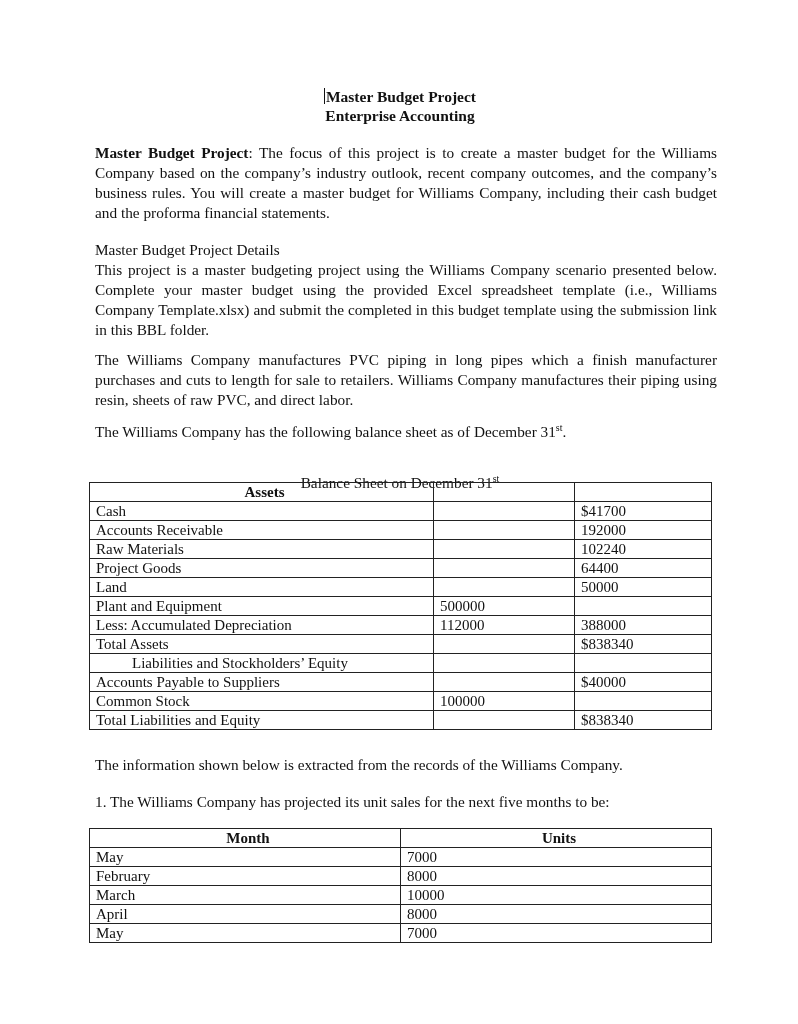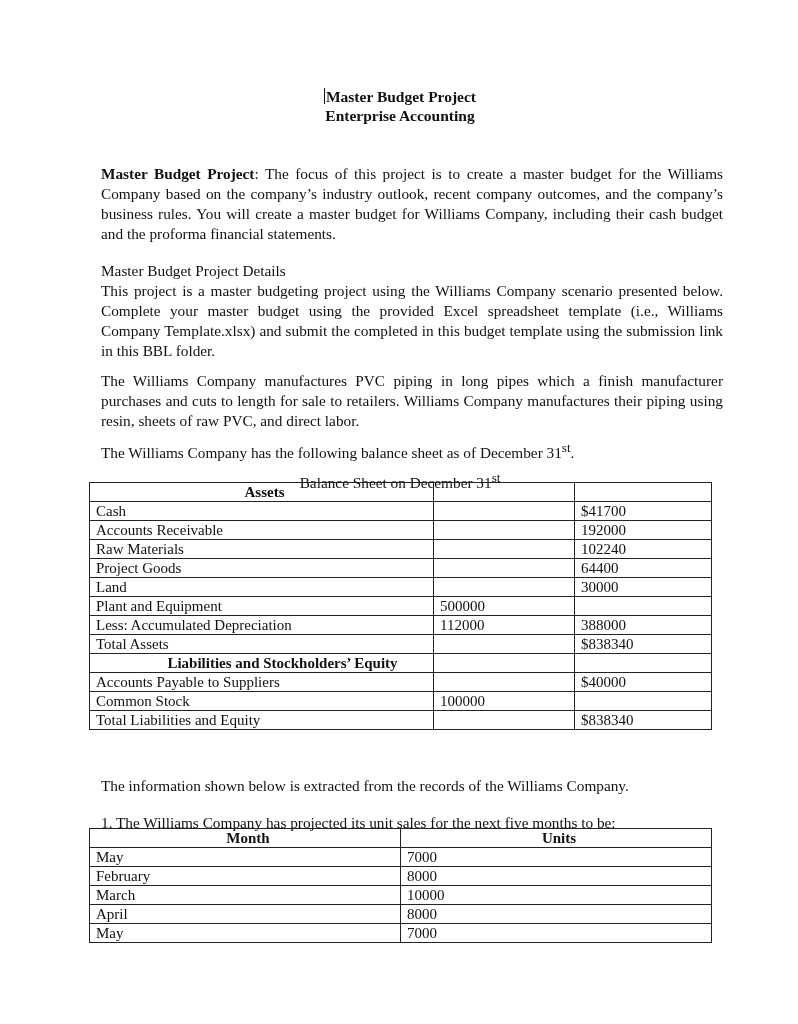--- a/index.html
+++ b/index.html
@@ -4,30 +4,30 @@
 <style>
   html, body { margin: 0; padding: 0; background: #ffffff; }
   body {
     width: 798px; height: 1024px; position: relative; overflow: hidden;
     font-family: "Liberation Serif", "DejaVu Serif", serif;
     color: #111; font-size: 15.3px;
   }
   .page { position: absolute; left: 89px; top: 0; width: 622px; }
   .title-block { position: absolute; left: 0; width: 622px; top: 87px; text-align: center; font-weight: bold; line-height: 19px; font-size: 15.5px; }
   .cursor { display: inline-block; width: 1px; height: 16px; background: #111; vertical-align: -2px; margin-right: 1px; }
-  .para { position: absolute; left: 12px; width: 622px; line-height: 20px; text-align: justify; margin-top: 21px; }
+  .para { position: absolute; left: 6px; width: 622px; line-height: 20px; text-align: justify; }
   .para b { font-weight: bold; }
   .p-last { text-align-last: left; }
-  sup { font-size: 13px; line-height: 0; vertical-align: super; }
+  sup { font-size: 10px; line-height: 0; vertical-align: super; }
   .caption { position: absolute; left: 0; width: 622px; text-align: center; top: 474px; line-height: 18px; }
   table { border-collapse: collapse; position: absolute; left: 0; table-layout: fixed; }
   td, th { border: 1px solid #222; padding: 0 0 0 6px; height: 18px; line-height: 18px; font-weight: normal; text-align: left; white-space: nowrap; font-size: 15px; }
   .bs td.c3 { border-left: 1.5px solid #888; }
   .hdr { font-weight: bold; text-align: center; }
-  .hdr2 { font-weight: bold; padding-left: 42px; text-align: center; }
+  .hdr2 { font-weight: normal; padding-left: 42px; }
 </style>
 </head>
 <body>
 
 <div class="page">
 
   <div class="title-block">
     <div><span class="cursor"></span><span>Master Budget Project</span></div>
     <div>Enterprise Accounting</div>
   </div>
@@ -71,21 +71,21 @@
           <td class="c3">102240</td>
         </tr>
       <tr>
           <td>Project Goods</td>
           <td></td>
           <td class="c3">64400</td>
         </tr>
       <tr>
           <td>Land</td>
           <td></td>
-          <td class="c3">30000</td>
+          <td class="c3">50000</td>
         </tr>
       <tr>
           <td>Plant and Equipment</td>
           <td>500000</td>
           <td class="c3"></td>
         </tr>
       <tr>
           <td>Less: Accumulated Depreciation</td>
           <td>112000</td>
           <td class="c3">388000</td>

